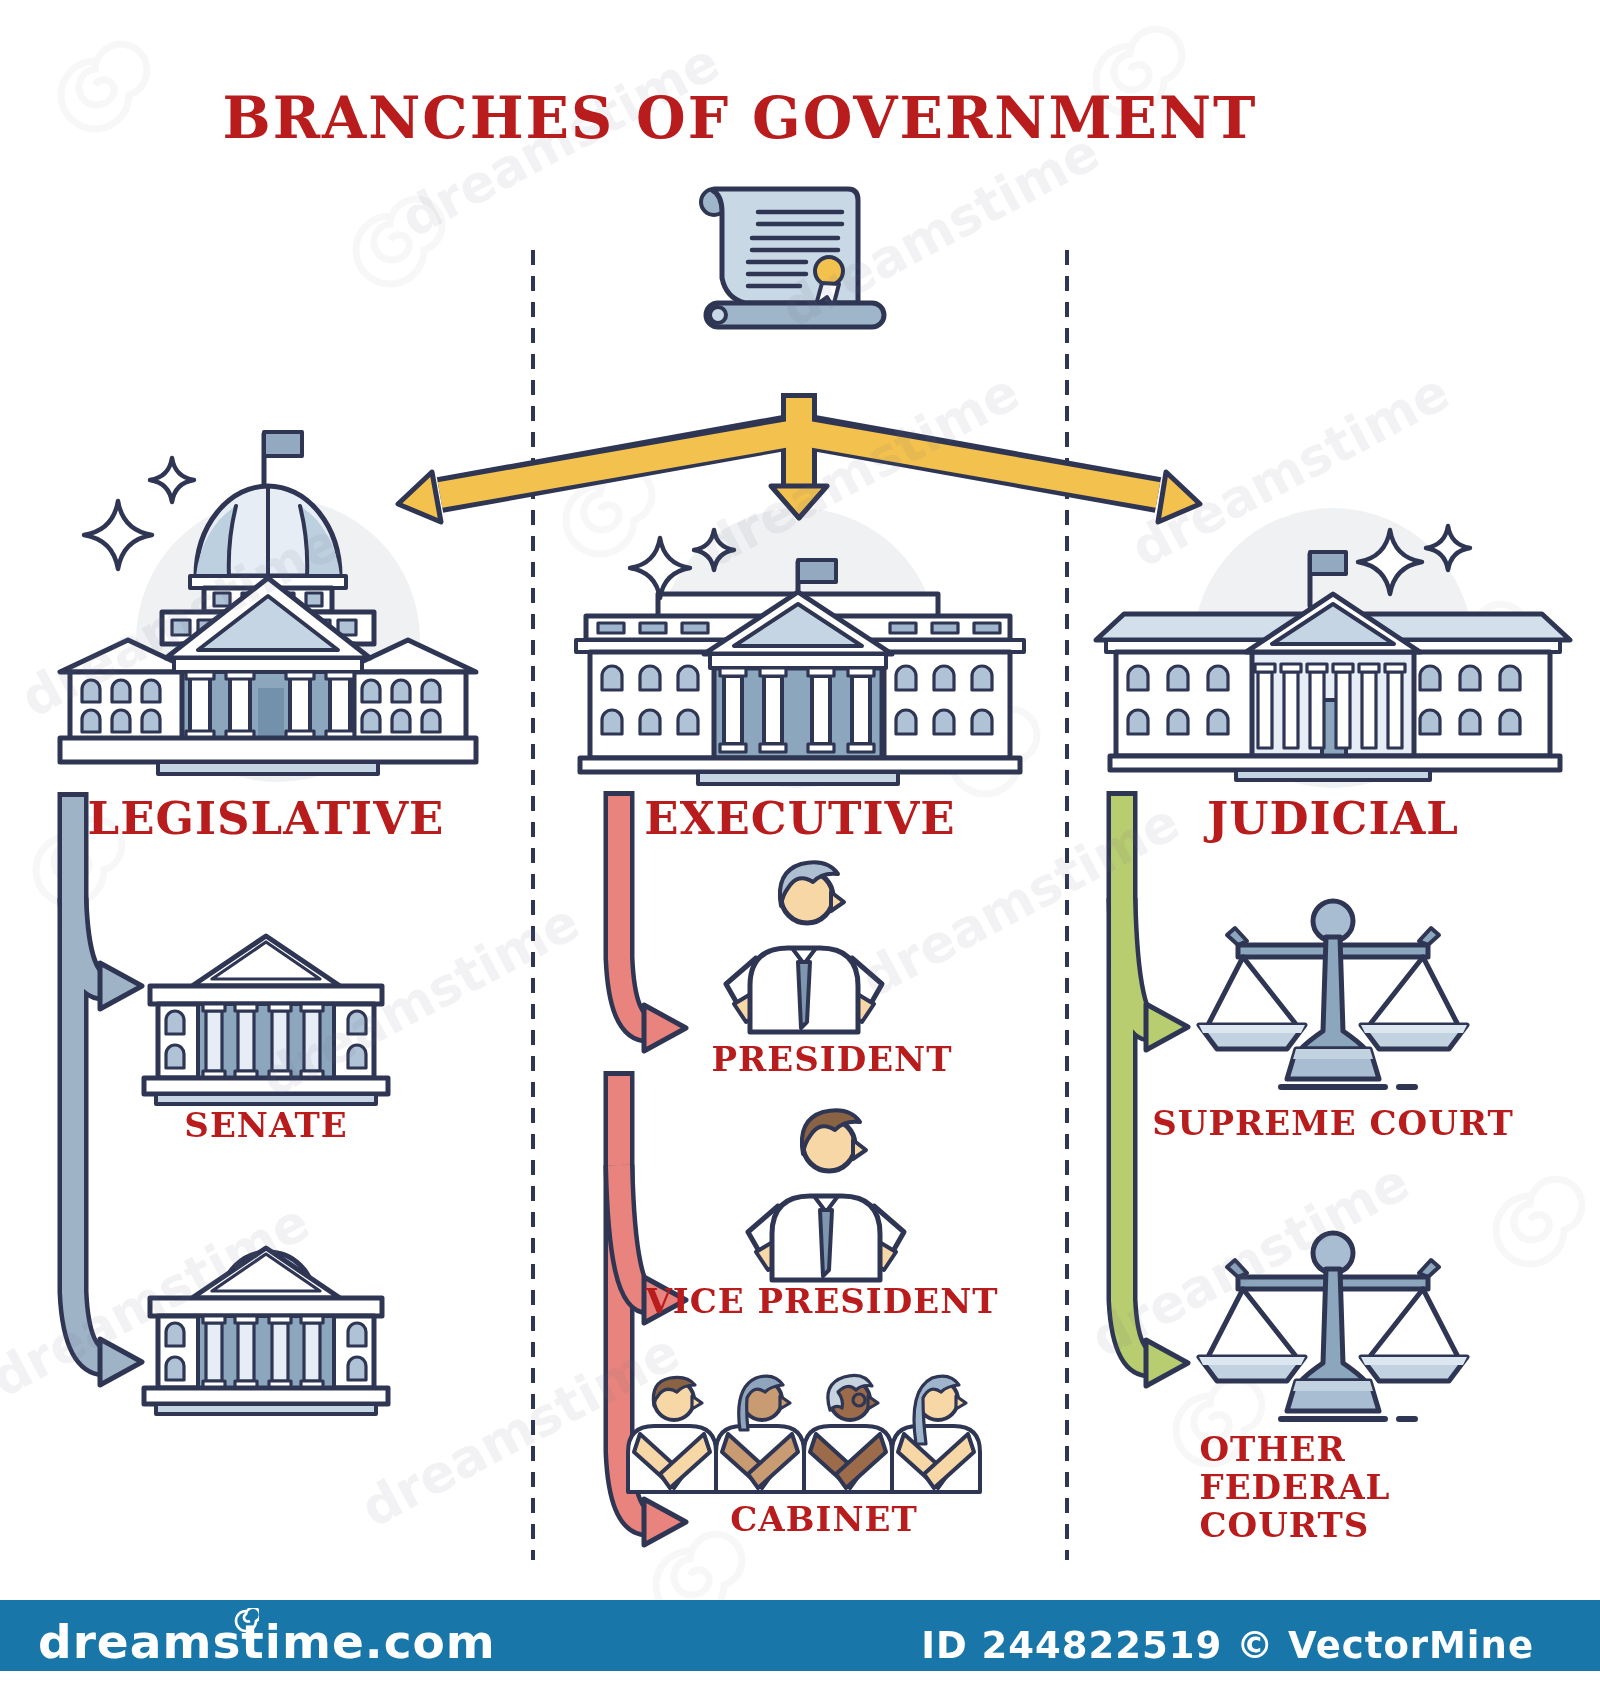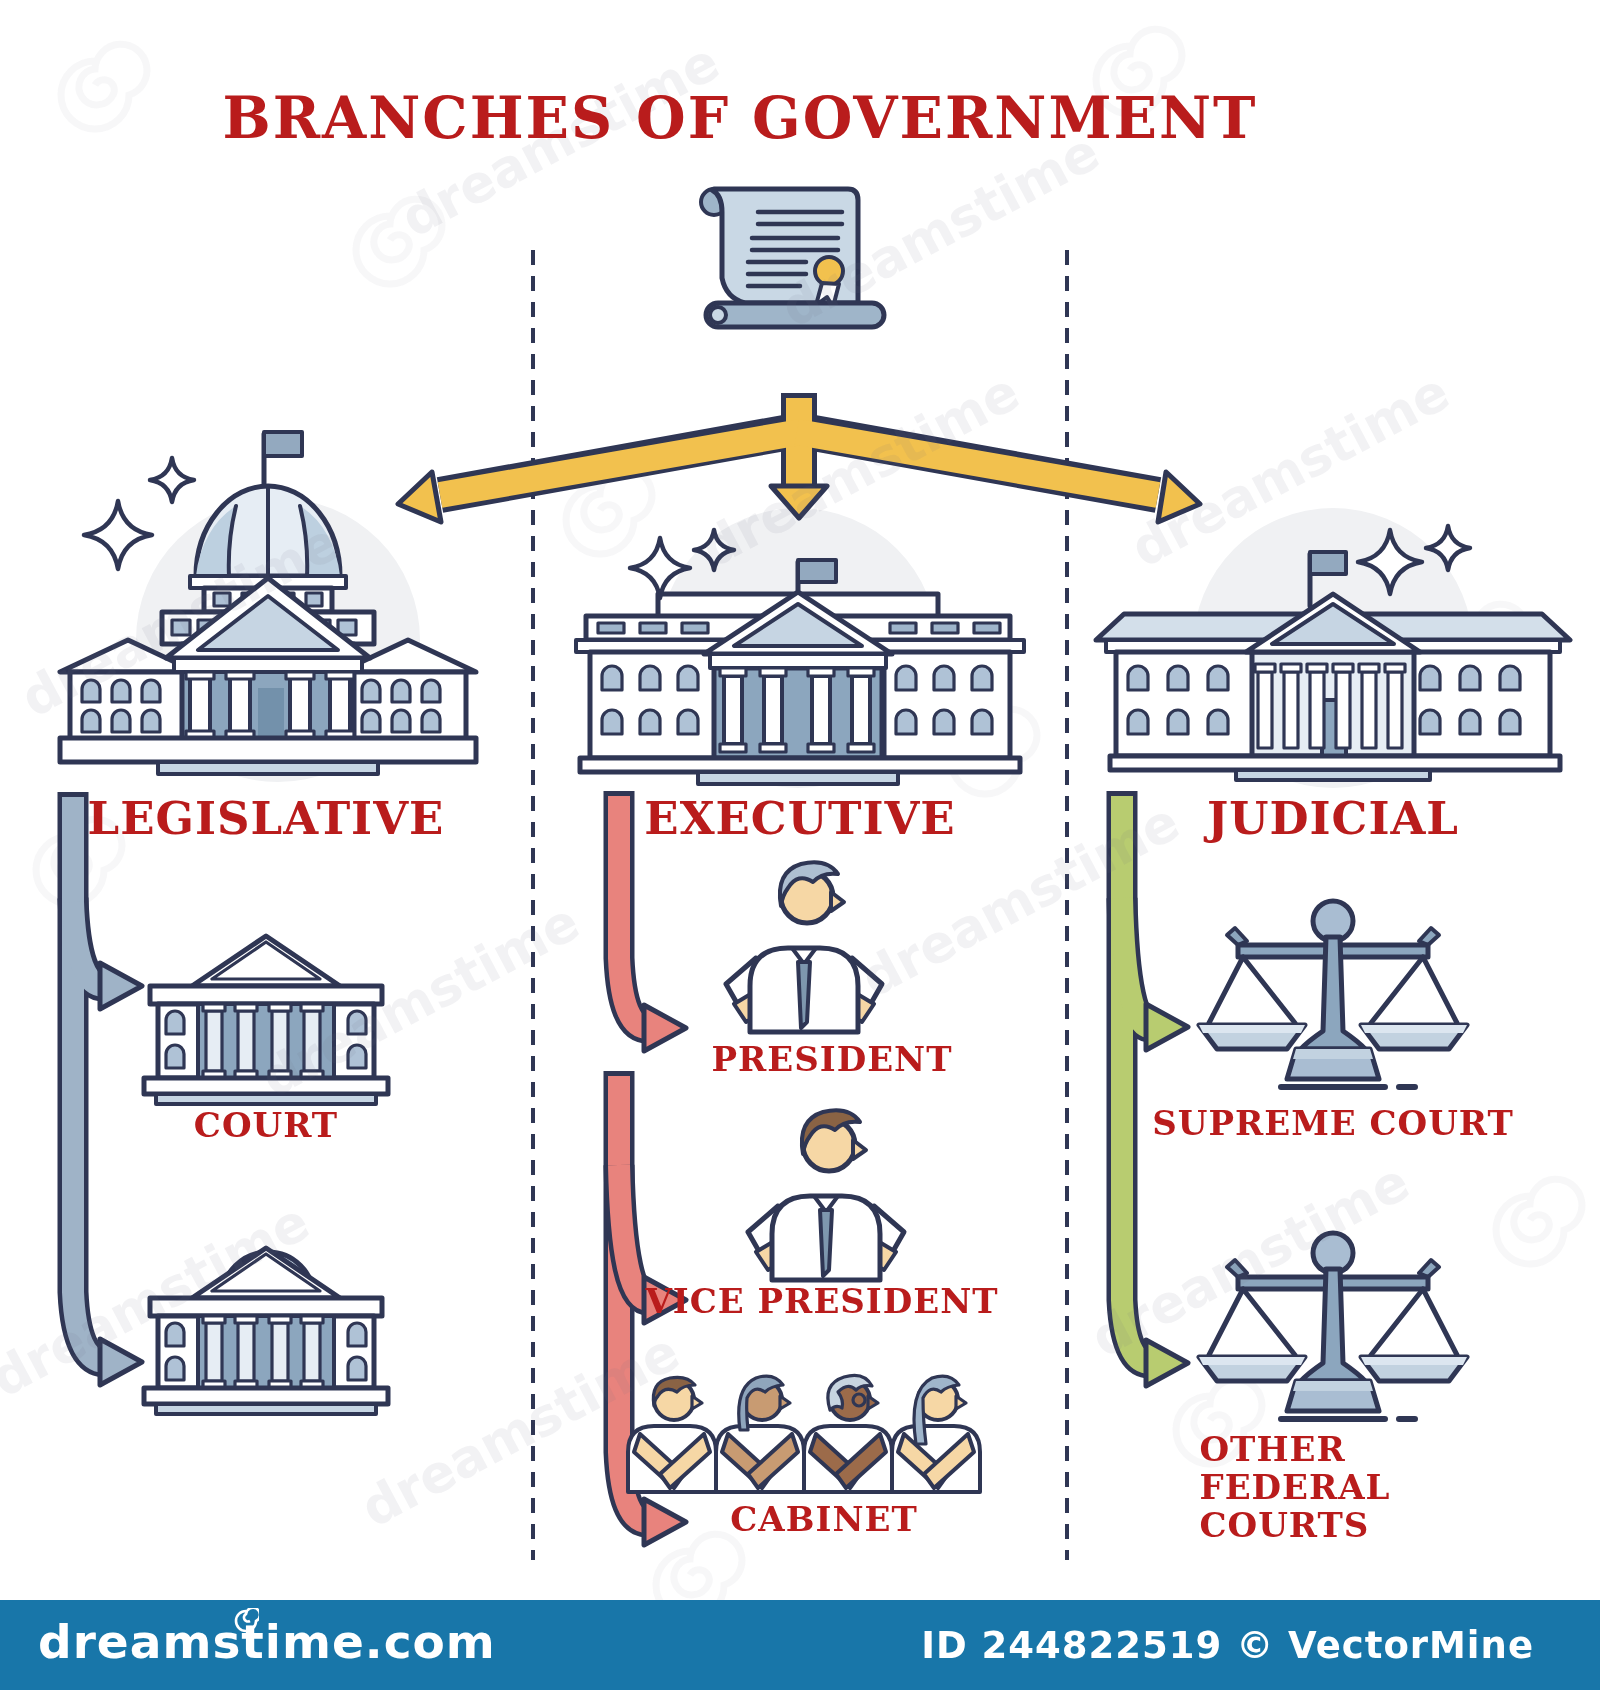--- a/index.html
+++ b/index.html
@@ -24,21 +24,21 @@
        font-weight:bold;letter-spacing:1px;line-height:1.12;}
   .title{font-size:57px;letter-spacing:2px;}
   .branch{font-size:45px;}
   .item{font-size:34px;}
   .wrap{white-space:pre-line;}
   
   .wm{position:absolute;transform:translate(-50%,-50%) rotate(-28deg);
       font-family:"DejaVu Sans", sans-serif;font-size:52px;font-weight:bold;
       color:rgba(110,115,130,0.09);pointer-events:none;}
   
-  .footer{position:absolute;left:0;top:1600px;width:1600px;height:90px;background:#1876A9;}
+  .footer{position:absolute;left:0;top:1600px;width:1600px;height:71px;background:#1876A9;}
   .brand{position:absolute;left:38px;top:14px;color:#fff;font-family:"DejaVu Sans",sans-serif;
          font-size:47px;font-weight:bold;letter-spacing:1px;}
   .credit{position:absolute;right:66px;top:24px;color:#fff;font-family:"DejaVu Sans",sans-serif;
           font-size:37px;font-weight:bold;letter-spacing:1px;}
   .logo-spiral{position:absolute;left:233px;top:8px;}
 </style>
 </head>
 <body>
 
 <div class="canvas">
@@ -435,21 +435,21 @@
 <div class="wm" style="left:420px;top:1000px;">dreamstime</div>
 <div class="wm" style="left:1020px;top:900px;">dreamstime</div>
 <div class="wm" style="left:1250px;top:1260px;">dreamstime</div>
 <div class="wm" style="left:520px;top:1430px;">dreamstime</div>
 <div class="wm" style="left:150px;top:1300px;">dreamstime</div>
 
 <div class="lbl title" style="left:740px;top:86px;">BRANCHES OF GOVERNMENT</div>
 <div class="lbl branch" style="left:266px;top:794px;">LEGISLATIVE</div>
 <div class="lbl branch" style="left:800px;top:794px;">EXECUTIVE</div>
 <div class="lbl branch" style="left:1333px;top:794px;">JUDICIAL</div>
-<div class="lbl item" style="left:266px;top:1106px;">COURT</div>
+<div class="lbl item" style="left:266px;top:1106px;">SENATE</div>
 <div class="lbl item" style="left:832px;top:1040px;">PRESIDENT</div>
 <div class="lbl item" style="left:822px;top:1282px;">VICE PRESIDENT</div>
 <div class="lbl item" style="left:824px;top:1500px;">CABINET</div>
 <div class="lbl item" style="left:1333px;top:1104px;">SUPREME COURT</div>
 <div class="lbl item wrap" style="left:1333px;top:1430px;">OTHER
 FEDERAL COURTS</div>
 
 <div class="footer">
   <div class="brand">dreamstime.com</div>
   <svg class="logo-spiral" width="26" height="26" viewBox="-13 -13 26 26">

